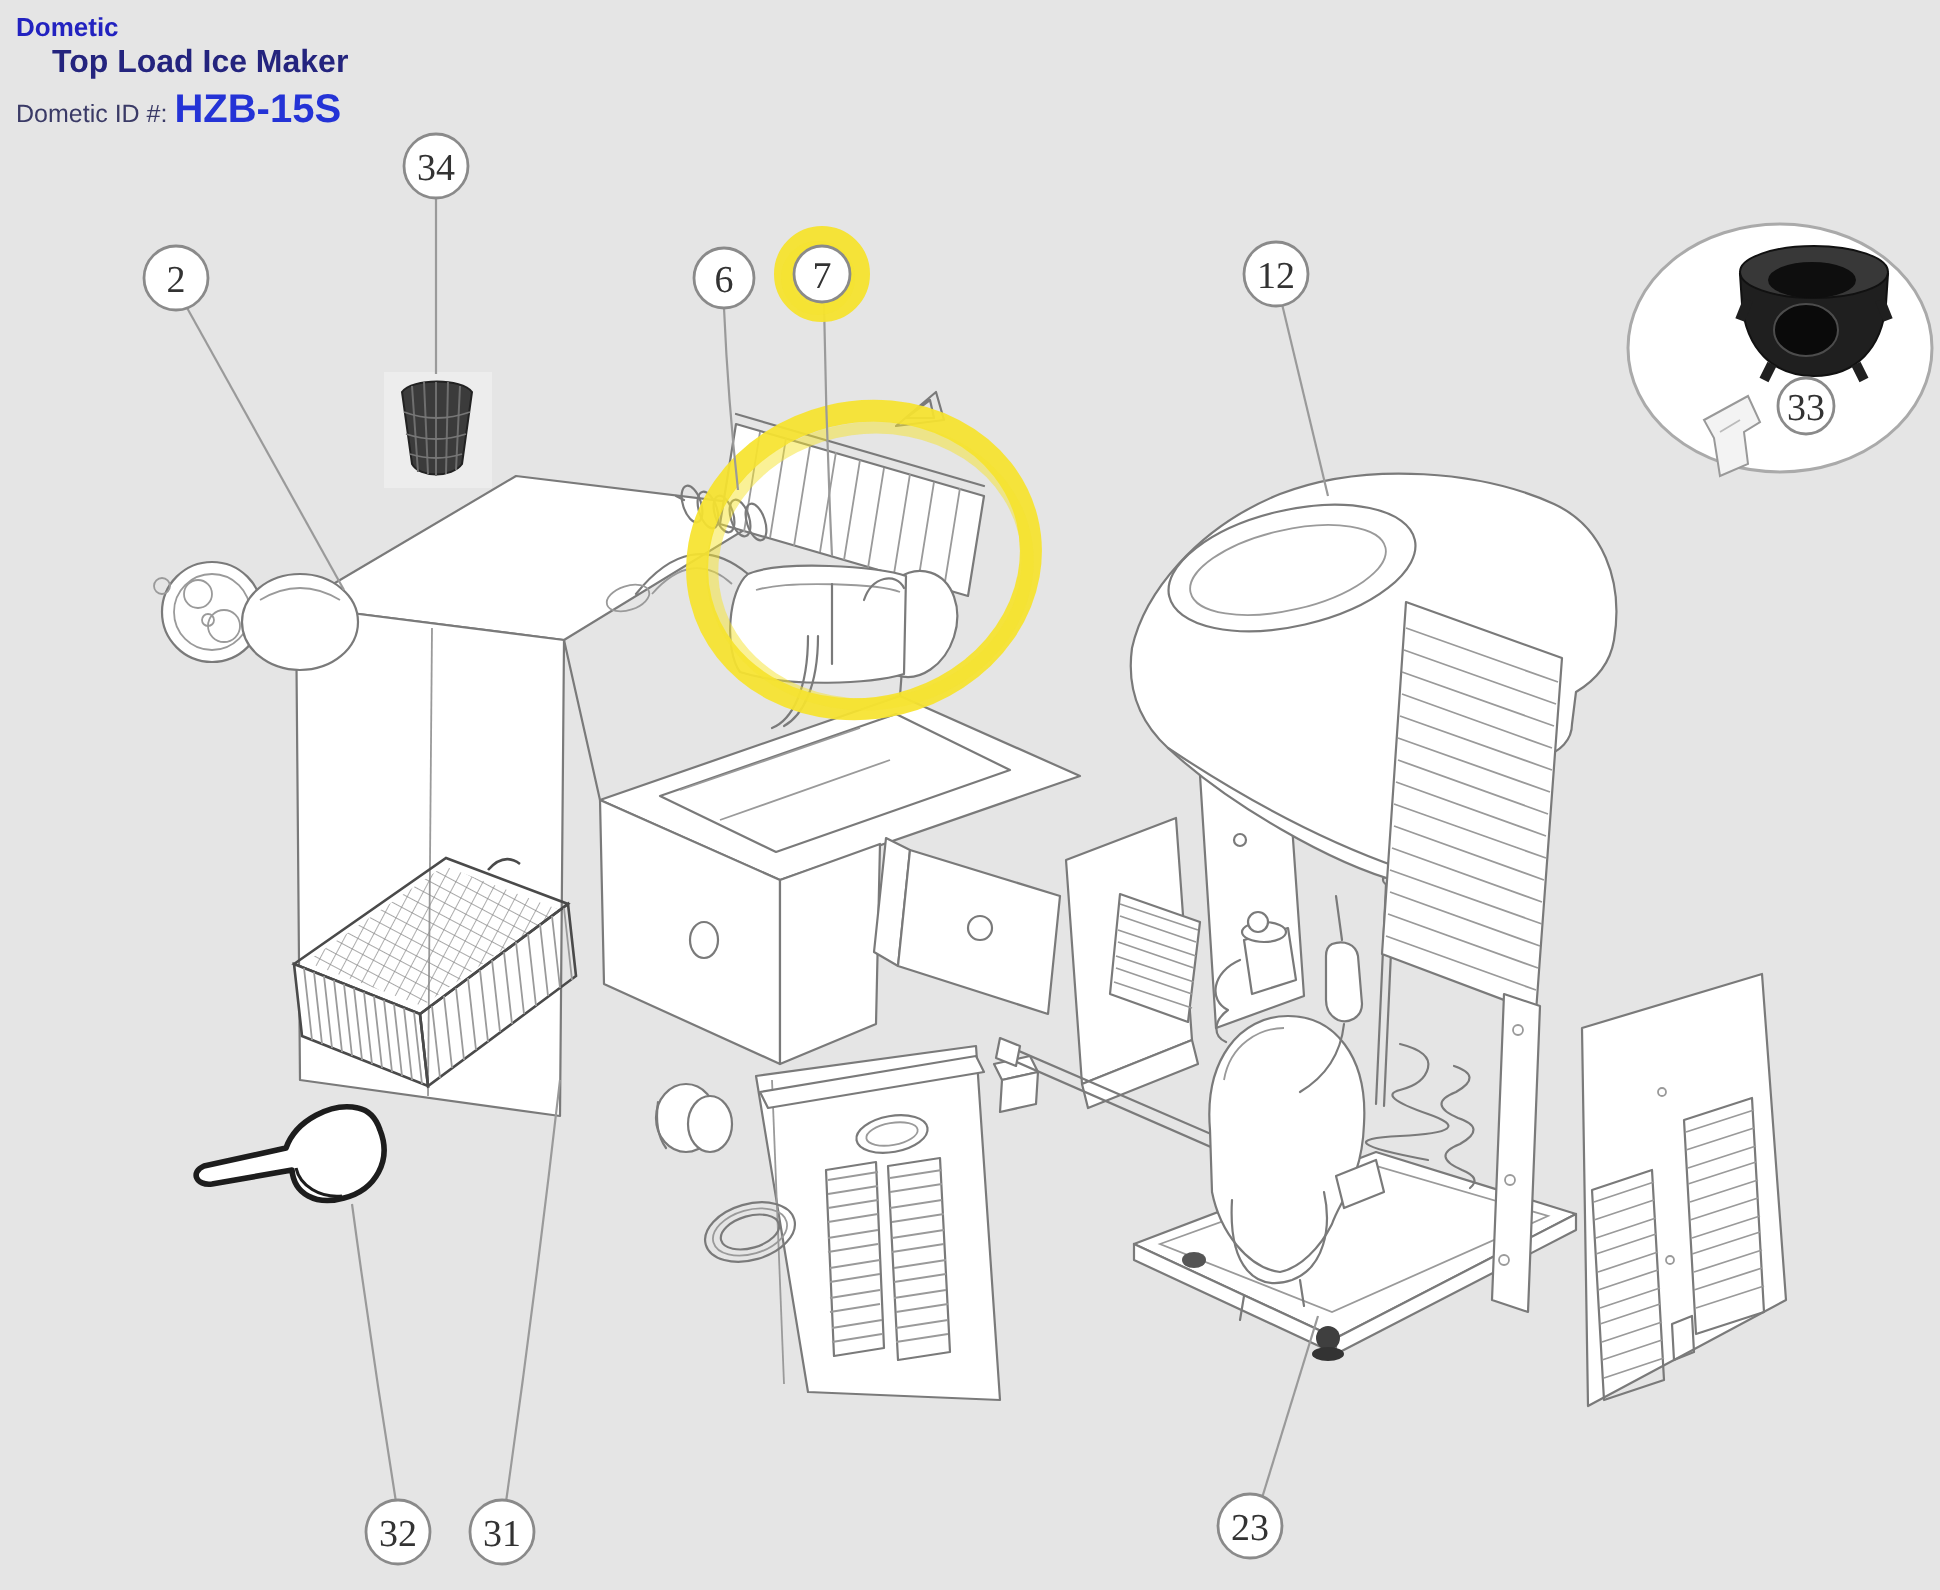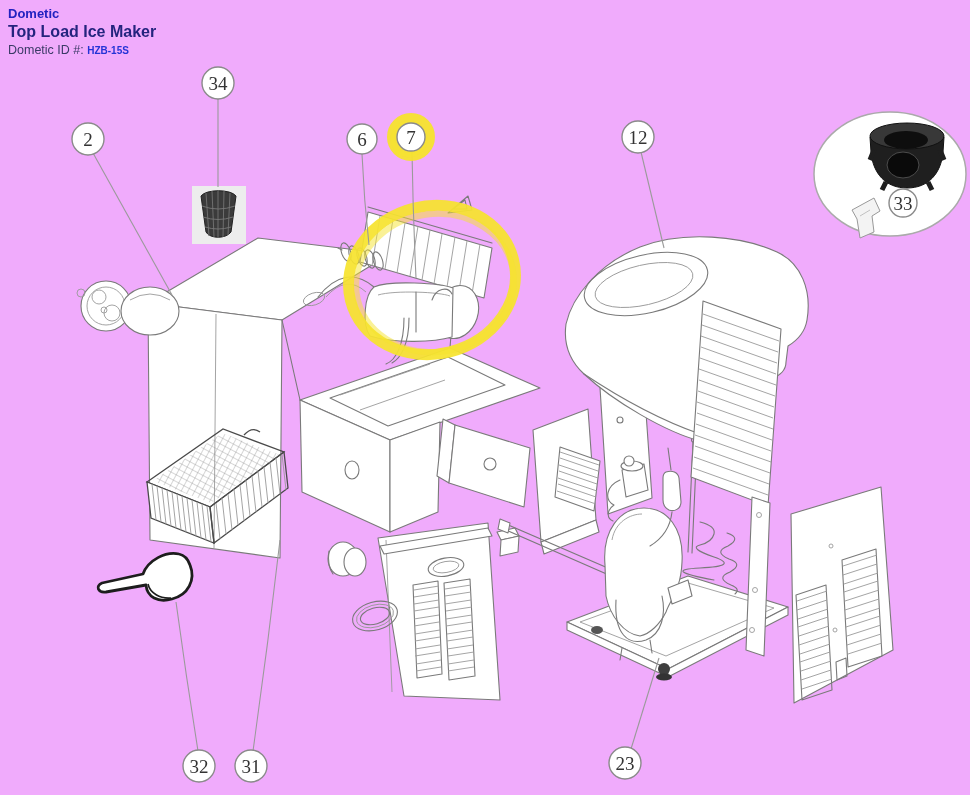--- a/index.html
+++ b/index.html
@@ -1,22 +1,22 @@
 <!DOCTYPE html>
 <html><head>
 <meta charset="utf-8">
 <style>
   html,body{margin:0;padding:0;background:#fff;}
-  .page{position:relative;width:970px;height:795px;background:#f0abfc;overflow:hidden;
+  .page{position:relative;width:970px;height:795px;background:#e5e5e5;overflow:hidden;
         font-family:"Liberation Sans", sans-serif;}
   .header{position:absolute;left:8px;top:6px;line-height:1.25;}
   .brand{font-size:13px;font-weight:bold;color:#2222c0;}
-  .title{font-size:16px;font-weight:bold;color:#24247e;}
+  .title{font-size:16px;font-weight:bold;color:#24247e;margin-left:18px;}
   .pid{font-size:12.5px;color:#3a3a66;margin-top:1px;}
-  .pid .pid-val{font-size:10px;font-weight:bold;color:#2433d6;}
+  .pid .pid-val{font-size:20px;font-weight:bold;color:#2433d6;}
   svg{position:absolute;left:0;top:0;}
   .ln{fill:none;stroke:#7a7a7a;stroke-width:1.1;stroke-linejoin:round;stroke-linecap:round;}
   .lnf{fill:#ffffff;stroke:#7a7a7a;stroke-width:1.1;stroke-linejoin:round;}
   .lt{fill:none;stroke:#9a9a9a;stroke-width:0.9;}
   .dk{fill:none;stroke:#4a4a4a;stroke-width:1.3;}
   .dkf{fill:#ffffff;stroke:#4a4a4a;stroke-width:1.3;}
   .leader{fill:none;stroke:#9a9a9a;stroke-width:1.1;}
   .co{fill:#ffffff;stroke:#8a8a8a;stroke-width:1.4;}
   .cotext{font-family:"Liberation Serif", serif;font-size:19px;fill:#333;text-anchor:middle;}
   .yellow{fill:none;stroke:#f6e32e;stroke-linecap:round;}

